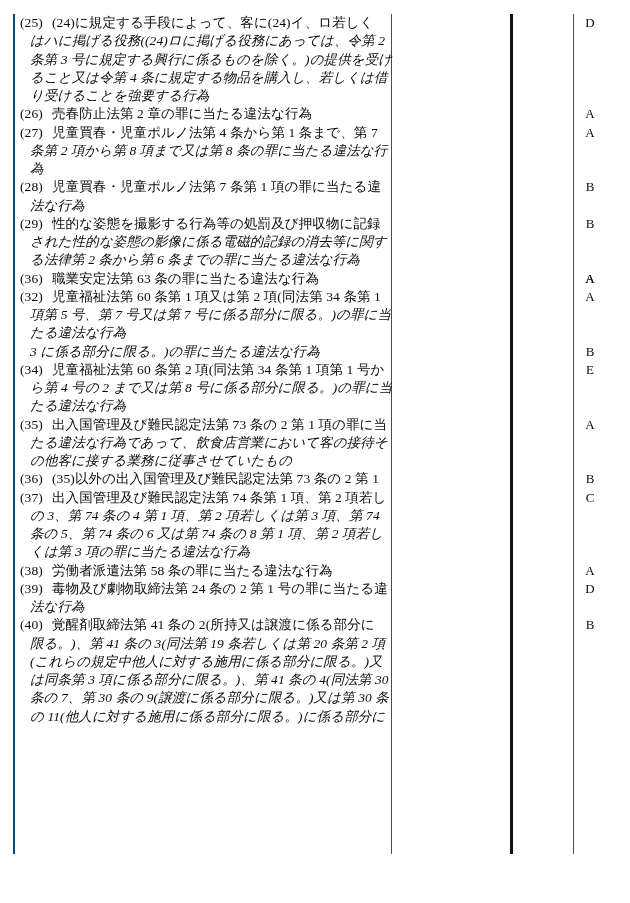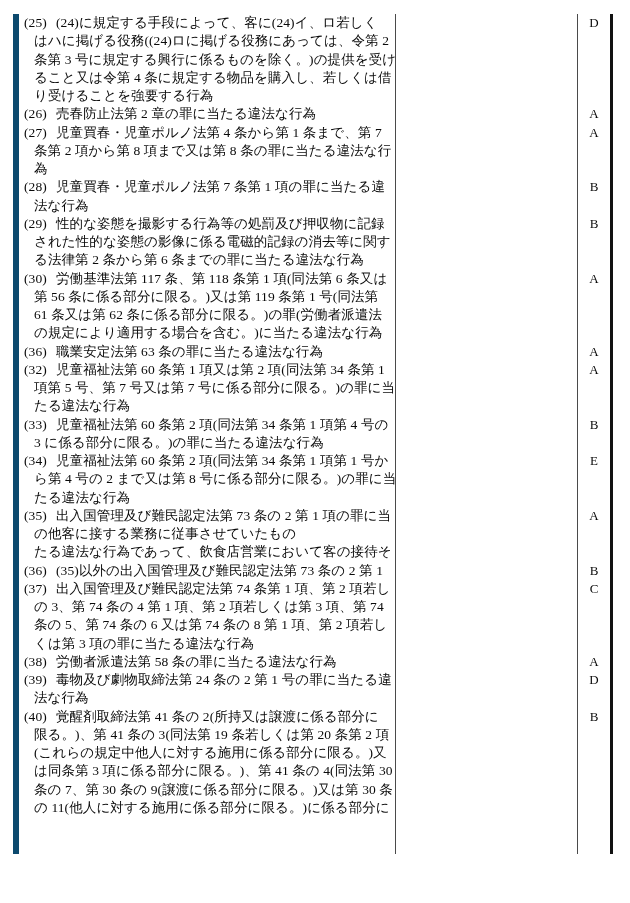--- a/index.html
+++ b/index.html
@@ -9,24 +9,24 @@
     height: 903px;
     background: #ffffff;
     color: #0a0a0a;
     font-family: "Liberation Serif", "DejaVu Serif", serif;
     overflow: hidden;
   }
   .doc-table {
     position: absolute;
     left: 13px;
     top: 14px;
-    width: 600px;
+    width: 500px;
     height: 840px;
     box-sizing: border-box;
-    border-left: 6px solid #0c4a6e;
+    border-left: 2px solid #0c4a6e;
     border-right: 3px solid #111111;
   }
   .vline {
     position: absolute;
     top: 0;
     height: 840px;
     width: 1px;
     background: #4a4a4a;
   }
   .vline.v1 { left: 376px; }
@@ -38,21 +38,21 @@
     width: 368px;
     overflow: visible;
   }
   .line {
     white-space: nowrap;
     font-size: 13.5px;
     line-height: 18.25px;
     height: 18.25px;
     letter-spacing: 0.1px;
   }
-  .line.cont { padding-left: 10px; }
+  .line.cont { padding-left: 10px; font-style: italic; }
   .item-num { display: inline-block; width: 32px; }
   .grade-cell {
     position: absolute;
     top: 0;
     left: 556px;
     width: 38px;
     text-align: center;
     font-size: 13px;
     line-height: 18.25px;
   }
@@ -103,26 +103,20 @@
   <div class="row">
     <div class="text-cell">
             <div class="line first"><span class="item-num">(29)</span><span>性的な姿態を撮影する行為等の処罰及び押収物に記録</span></div>
             <div class="line cont">された性的な姿態の影像に係る電磁的記録の消去等に関す</div>
             <div class="line cont">る法律第 2 条から第 6 条までの罪に当たる違法な行為</div>
           </div>
     <div class="grade-cell">B</div>
   </div>
 
   <div class="row">
-    <div class="text-cell">
-            <div class="line first"><span class="item-num">(30)</span><span>労働基準法第 117 条、第 118 条第 1 項(同法第 6 条又は</span></div>
-            <div class="line cont">第 56 条に係る部分に限る。)又は第 119 条第 1 号(同法第</div>
-            <div class="line cont">61 条又は第 62 条に係る部分に限る。)の罪(労働者派遣法</div>
-            <div class="line cont">の規定により適用する場合を含む。)に当たる違法な行為</div>
-          </div>
     <div class="grade-cell">A</div>
   </div>
 
   <div class="row">
     <div class="text-cell">
             <div class="line first"><span class="item-num">(36)</span><span>職業安定法第 63 条の罪に当たる違法な行為</span></div>
           </div>
     <div class="grade-cell">A</div>
   </div>
 
@@ -130,40 +124,39 @@
     <div class="text-cell">
             <div class="line first"><span class="item-num">(32)</span><span>児童福祉法第 60 条第 1 項又は第 2 項(同法第 34 条第 1</span></div>
             <div class="line cont">項第 5 号、第 7 号又は第 7 号に係る部分に限る。)の罪に当</div>
             <div class="line cont">たる違法な行為</div>
           </div>
     <div class="grade-cell">A</div>
   </div>
 
   <div class="row">
     <div class="text-cell">
-            <div class="line first"><span class="item-num">(33)</span><span>児童福祉法第 60 条第 2 項(同法第 34 条第 1 項第 4 号の</span></div>
             <div class="line cont">3 に係る部分に限る。)の罪に当たる違法な行為</div>
           </div>
     <div class="grade-cell">B</div>
   </div>
 
   <div class="row">
     <div class="text-cell">
             <div class="line first"><span class="item-num">(34)</span><span>児童福祉法第 60 条第 2 項(同法第 34 条第 1 項第 1 号か</span></div>
             <div class="line cont">ら第 4 号の 2 まで又は第 8 号に係る部分に限る。)の罪に当</div>
             <div class="line cont">たる違法な行為</div>
           </div>
     <div class="grade-cell">E</div>
   </div>
 
   <div class="row">
     <div class="text-cell">
             <div class="line first"><span class="item-num">(35)</span><span>出入国管理及び難民認定法第 73 条の 2 第 1 項の罪に当</span></div>
+            <div class="line cont">たる違法な行為であって、飲食店営業において客の接待そ</div>
             <div class="line cont">の他客に接する業務に従事させていたもの</div>
-            <div class="line cont">たる違法な行為であって、飲食店営業において客の接待そ</div>
           </div>
     <div class="grade-cell">A</div>
   </div>
 
   <div class="row">
     <div class="text-cell">
             <div class="line first"><span class="item-num">(36)</span><span>(35)以外の出入国管理及び難民認定法第 73 条の 2 第 1</span></div>
           </div>
     <div class="grade-cell">B</div>
   </div>

